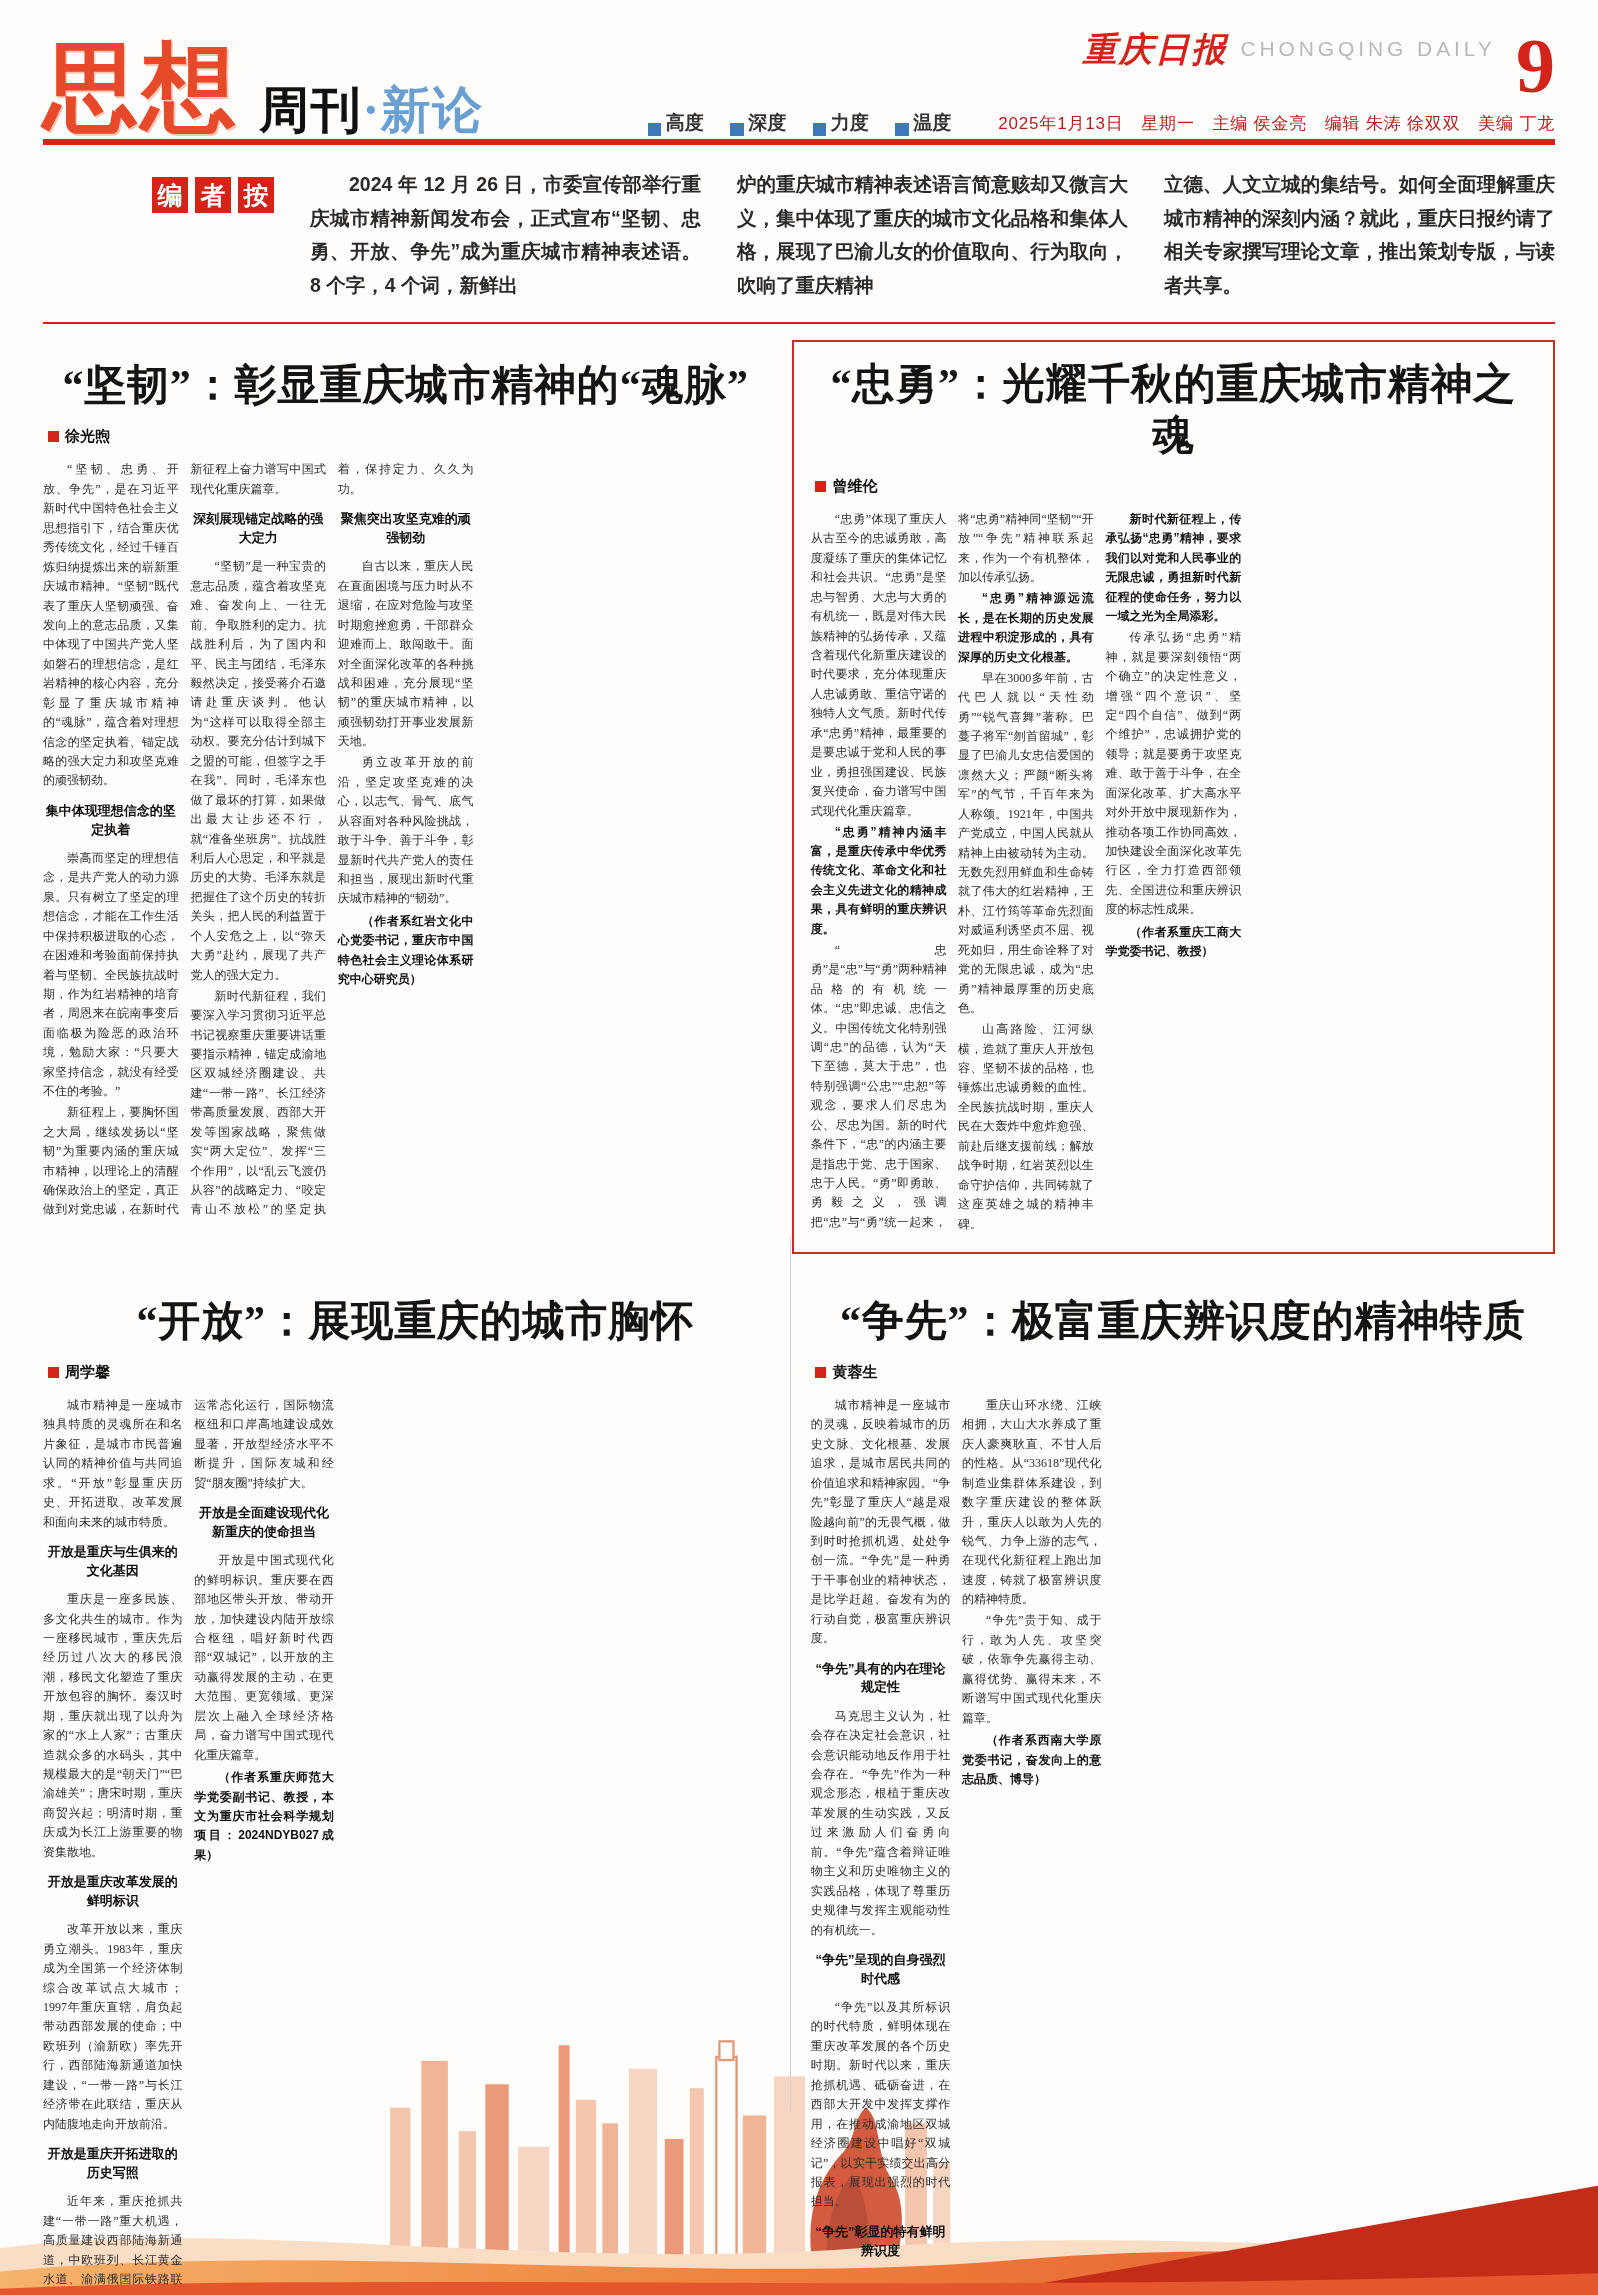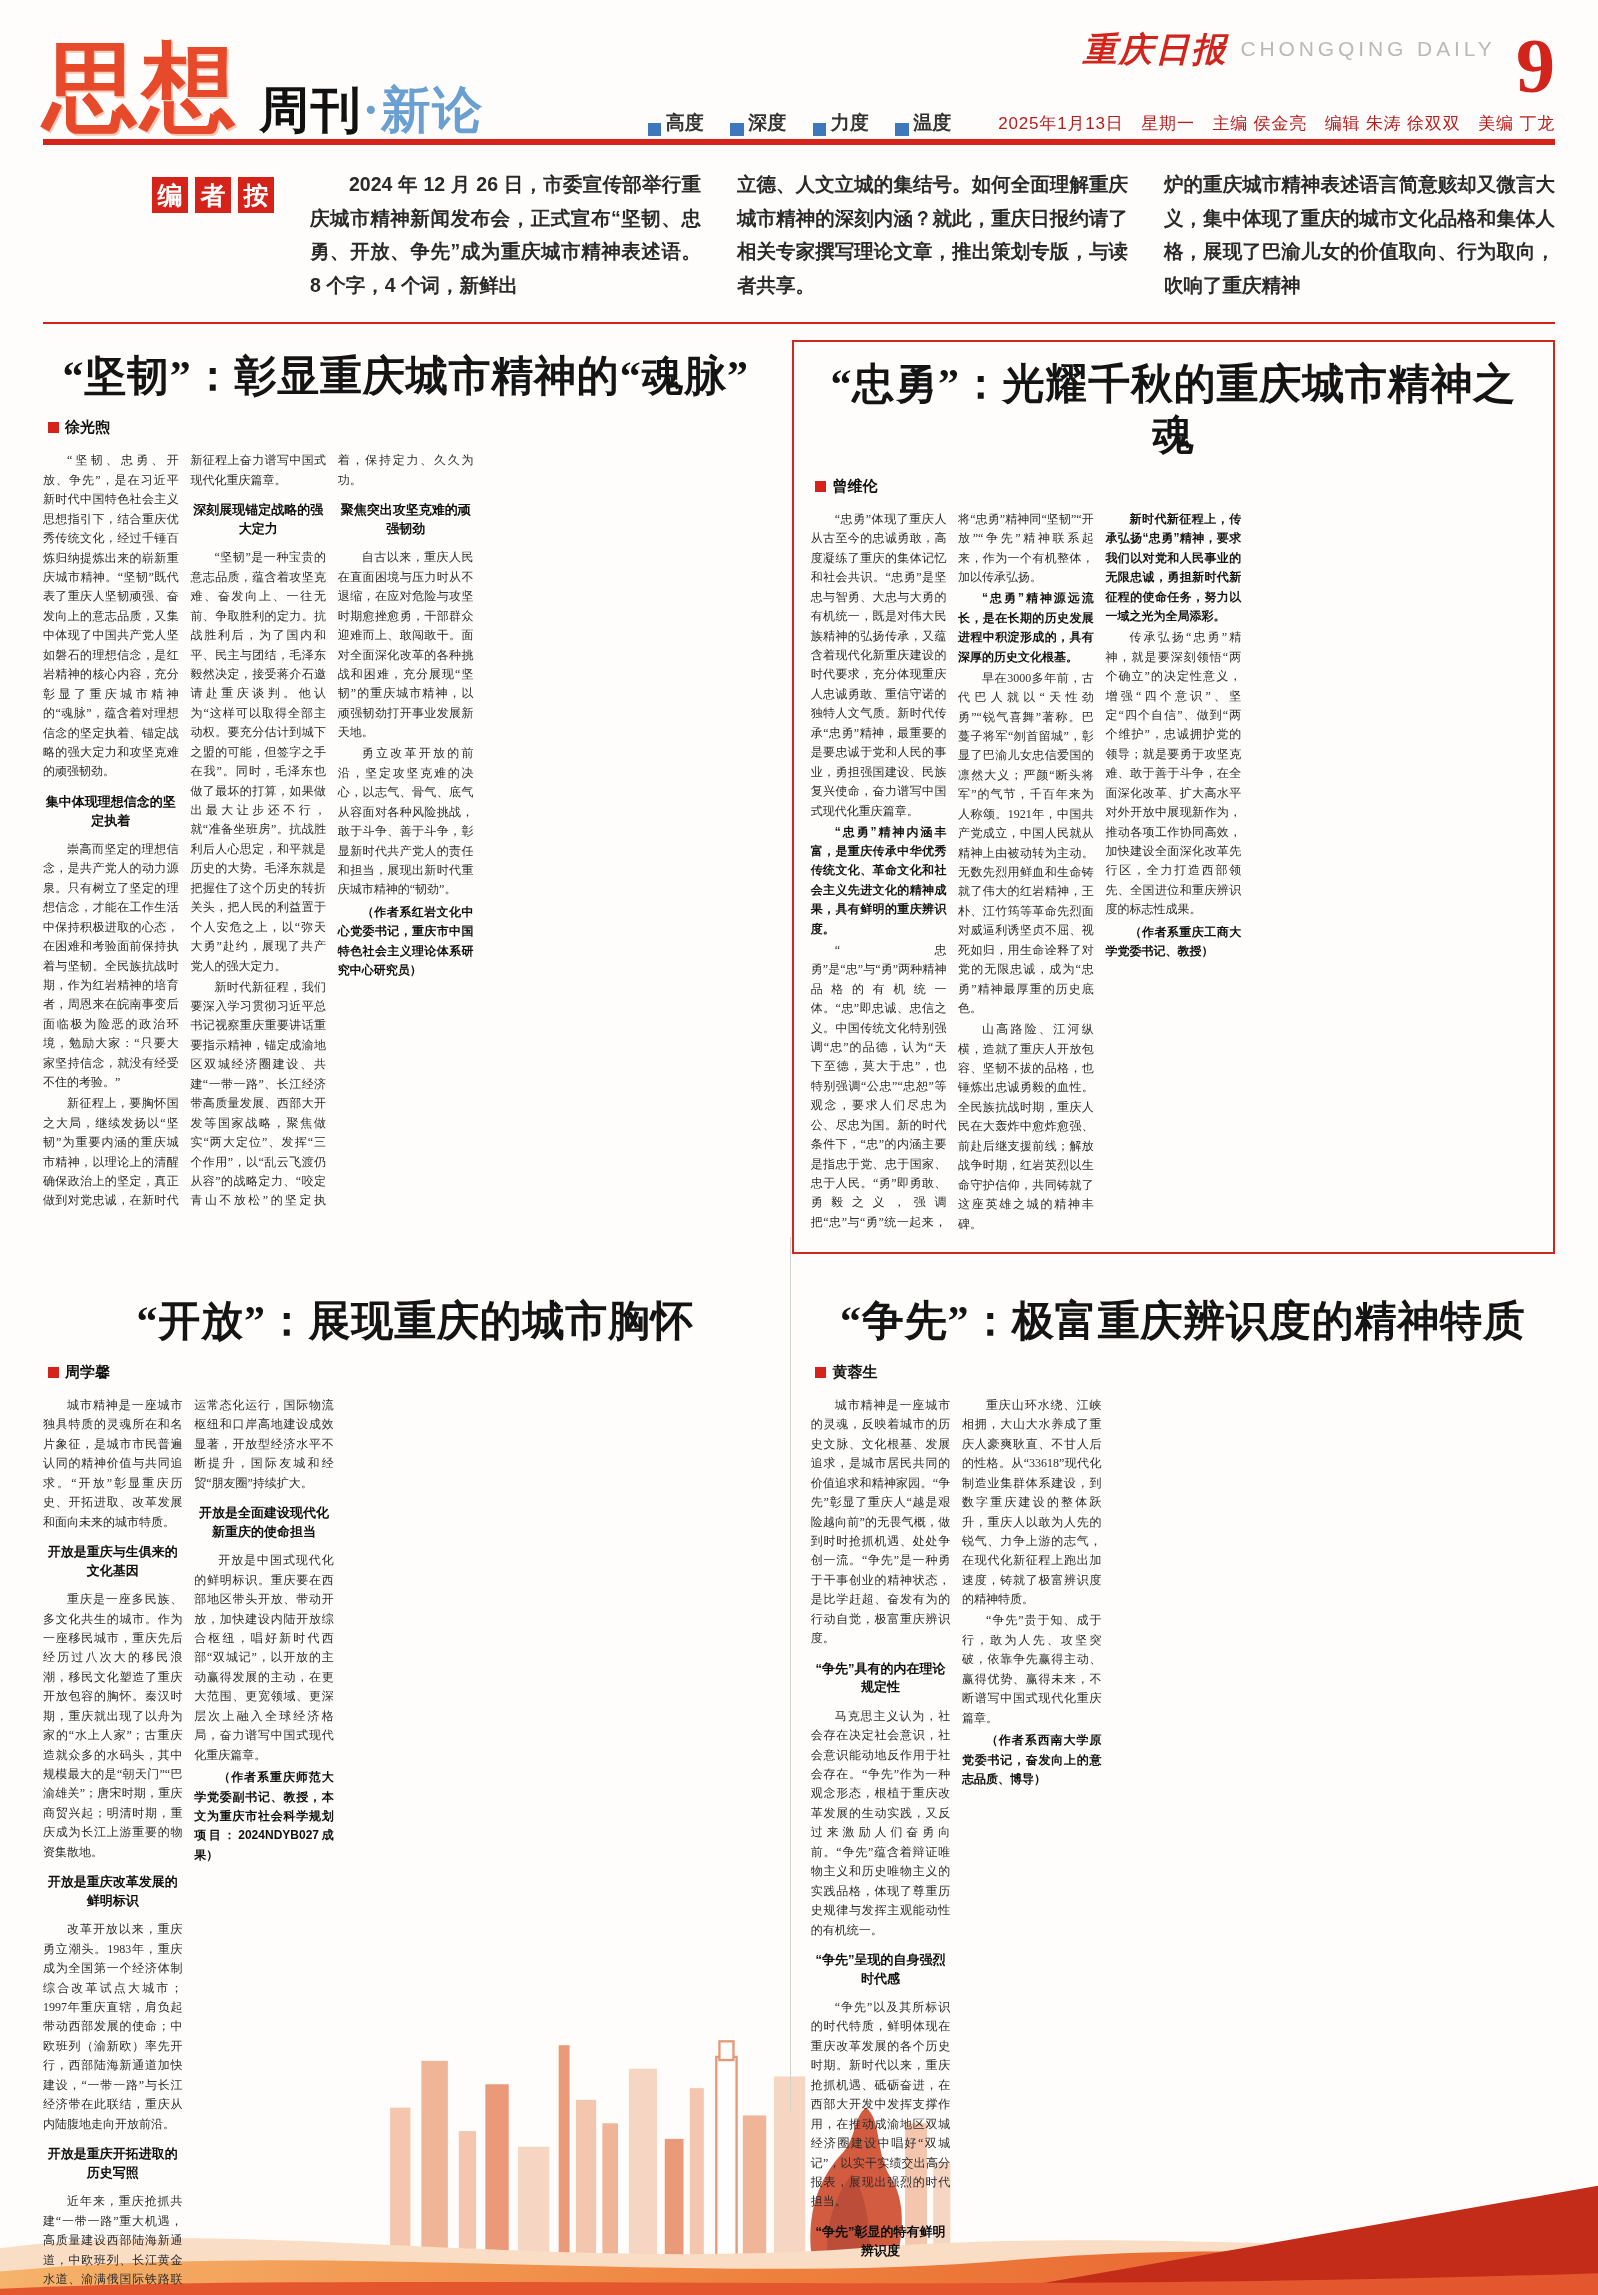--- a/index.html
+++ b/index.html
@@ -29,21 +29,21 @@
   .rule.thin{height:2.3px;margin-top:0;}
   
   .ednote{display:flex;align-items:flex-start;gap:36px;padding:23.4px 43px 20px 152px;}
   .ed-label{display:flex;gap:7px;flex:0 0 auto;margin-top:9.4px;}
   .ed-label span{width:36px;height:36px;background:#d6231a;color:#fff;font-size:25px;font-weight:700;
                  display:flex;align-items:center;justify-content:center;font-family:"Liberation Sans",sans-serif;}
   .ed-col{flex:1 1 0;font-size:19.5px;line-height:1.72;font-weight:700;color:#2a2a2a;
           font-family:"Liberation Sans",sans-serif;text-align:justify;}
   .ed-col.first{text-indent:2em;}
   
-  .row{display:flex;align-items:flex-start;gap:23.4px;margin:0 43px;}
+  .row{display:flex;align-items:center;gap:23.4px;margin:0 43px;}
   .row.top{margin-top:15.6px;}
   .row.bottom{margin-top:31px;}
   .art{flex:1 1 0;position:relative;}
   .art-title{text-align:center;font-size:42px;font-weight:900;color:#141414;line-height:1.2;
              letter-spacing:0.8px;margin:11px 0 17px;font-family:"Liberation Serif",serif;}
   .redbox{border:2.3px solid #cf2a1f;padding:12.5px 17px 15.6px;background:#fffdfb;}
   .redbox .art-title{margin-top:4.7px;}
   .byline{display:flex;align-items:center;gap:6.2px;font-family:"Liberation Sans",sans-serif;
           font-size:15px;font-weight:700;color:#111;margin:0 0 14px 4.7px;}
   .byline .sq{width:11px;height:11px;background:#d6231a;display:inline-block;}
@@ -147,22 +147,22 @@
   </div>
   <div class="rule"></div>
 
   <div class="ednote">
     <div class="ed-label">
       <span>编</span>
       <span>者</span>
       <span>按</span>
     </div>
     <div class="ed-col first">2024 年 12 月 26 日，市委宣传部举行重庆城市精神新闻发布会，正式宣布“坚韧、忠勇、开放、争先”成为重庆城市精神表述语。8 个字，4 个词，新鲜出</div>
+    <div class="ed-col">炉的重庆城市精神表述语言简意赅却又微言大义，集中体现了重庆的城市文化品格和集体人格，展现了巴渝儿女的价值取向、行为取向，吹响了重庆精神</div>
     <div class="ed-col">立德、人文立城的集结号。如何全面理解重庆城市精神的深刻内涵？就此，重庆日报约请了相关专家撰写理论文章，推出策划专版，与读者共享。</div>
-    <div class="ed-col">炉的重庆城市精神表述语言简意赅却又微言大义，集中体现了重庆的城市文化品格和集体人格，展现了巴渝儿女的价值取向、行为取向，吹响了重庆精神</div>
   </div>
   <div class="rule thin"></div>
 
   <div class="row top">
     <div class="art">
       <div class="art-title">“坚韧”：彰显重庆城市精神的“魂脉”</div>
       <div class="byline">
           <span class="sq"></span>
           <span>徐光煦</span>
         </div>

